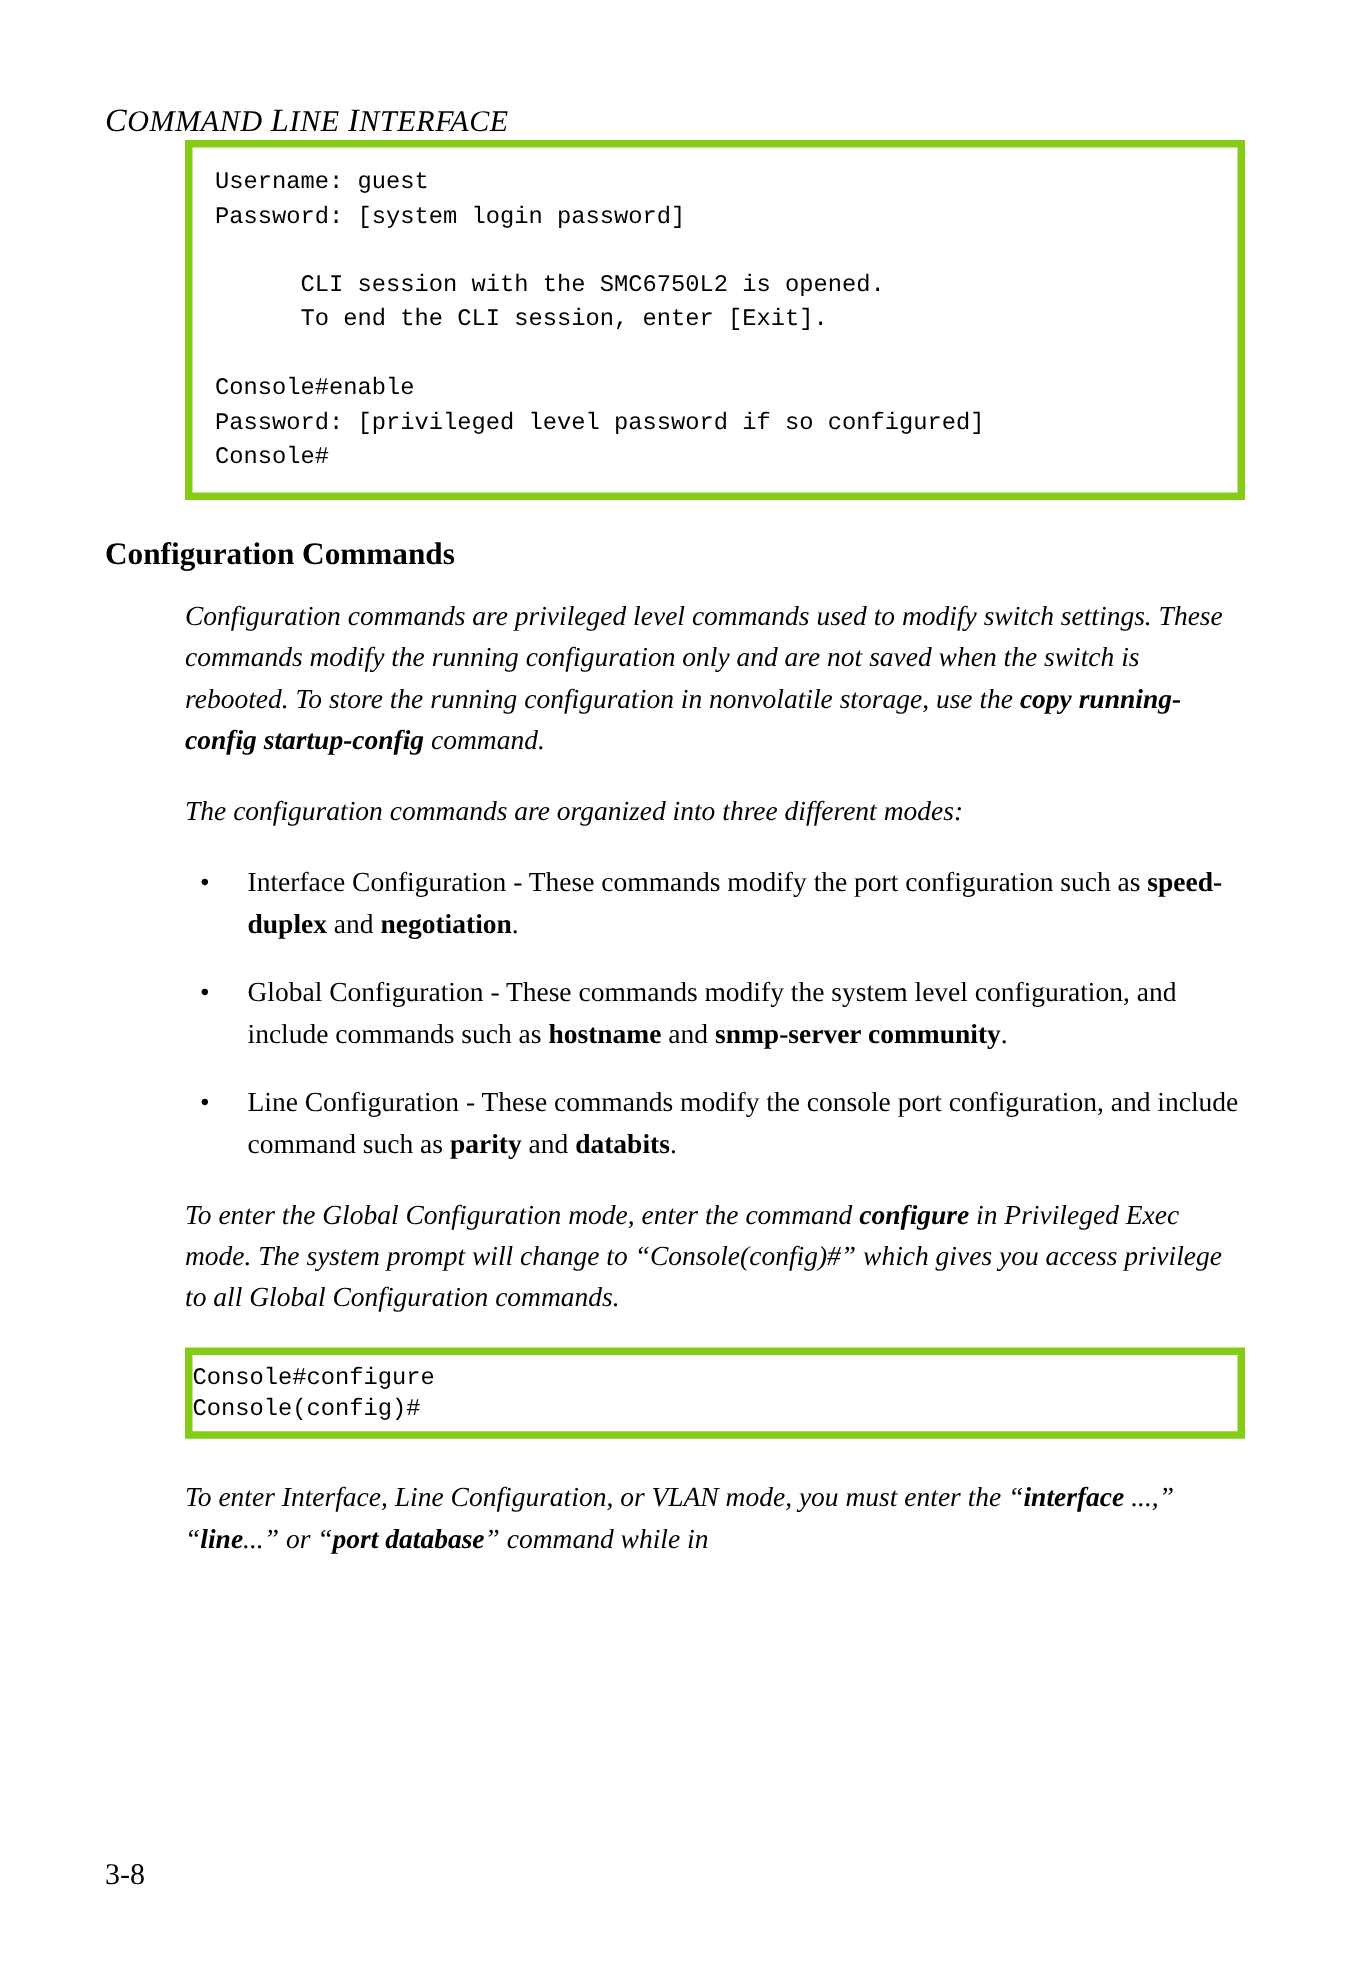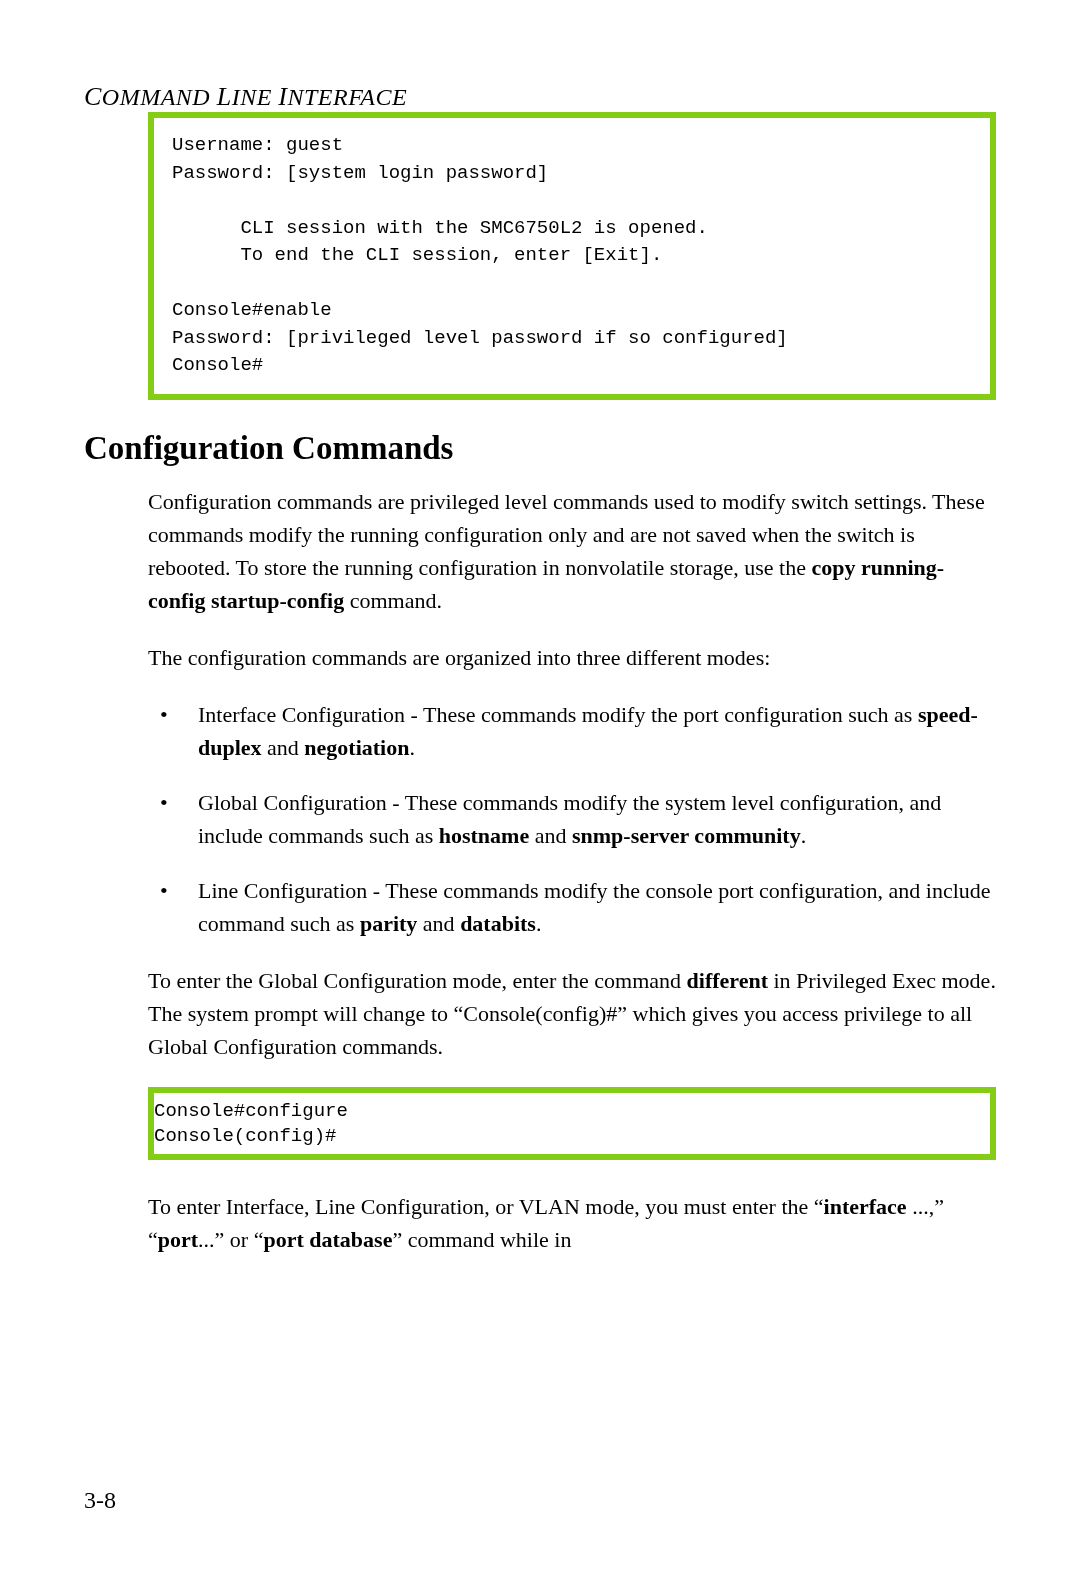--- a/index.html
+++ b/index.html
@@ -37,29 +37,30 @@
       white-space: pre;
       margin-bottom: 30px;
     }
     .code-block.tight {
       padding: 6px 0;
       line-height: 1.3;
     }
     h2 {
       font-family: Georgia, serif;
       font-weight: bold;
-      font-size: 33px;
+      font-size: 25px;
       margin-bottom: 18px;
       margin-left: 0;
     }
     .body-text {
       margin-left: 64px;
       font-size: 22px;
       line-height: 1.5;
       margin-bottom: 24px;
+      font-style: italic;
     }
     ul.body-list {
       margin-left: 64px;
       list-style: none;
       margin-bottom: 24px;
     }
     ul.body-list li {
       font-size: 22px;
       line-height: 1.5;
       position: relative;
@@ -113,23 +114,23 @@
   </li>
   <li>
     <span>Global Configuration - These commands modify the system level configuration, and include commands such as </span><span class="bold">hostname</span><span> and </span><span class="bold">snmp-server community</span><span>.</span>
   </li>
   <li>
     <span>Line Configuration - These commands modify the console port configuration, and include command such as </span><span class="bold">parity</span><span> and </span><span class="bold">databits</span><span>.</span>
   </li>
 </ul>
 
 <p class="body-text">
-  <span>To enter the Global Configuration mode, enter the command </span><span class="bold">different</span><span> in Privileged Exec mode. The system prompt will change to “Console(config)#” which gives you access privilege to all Global Configuration commands.</span>
+  <span>To enter the Global Configuration mode, enter the command </span><span class="bold">configure</span><span> in Privileged Exec mode. The system prompt will change to “Console(config)#” which gives you access privilege to all Global Configuration commands.</span>
 </p>
 
 <div class="code-block tight">Console#configure
 Console(config)#</div>
 
 <p class="body-text">
-  <span>To enter Interface, Line Configuration, or VLAN mode, you must enter the “</span><span class="bold">interface</span><span> ...,” “</span><span class="bold">port</span><span>...” or “</span><span class="bold">port database</span><span>” command while in</span>
+  <span>To enter Interface, Line Configuration, or VLAN mode, you must enter the “</span><span class="bold">interface</span><span> ...,” “</span><span class="bold">line</span><span>...” or “</span><span class="bold">port database</span><span>” command while in</span>
 </p>
 
 <div class="page-num">3-8</div>
 
 </body></html>

